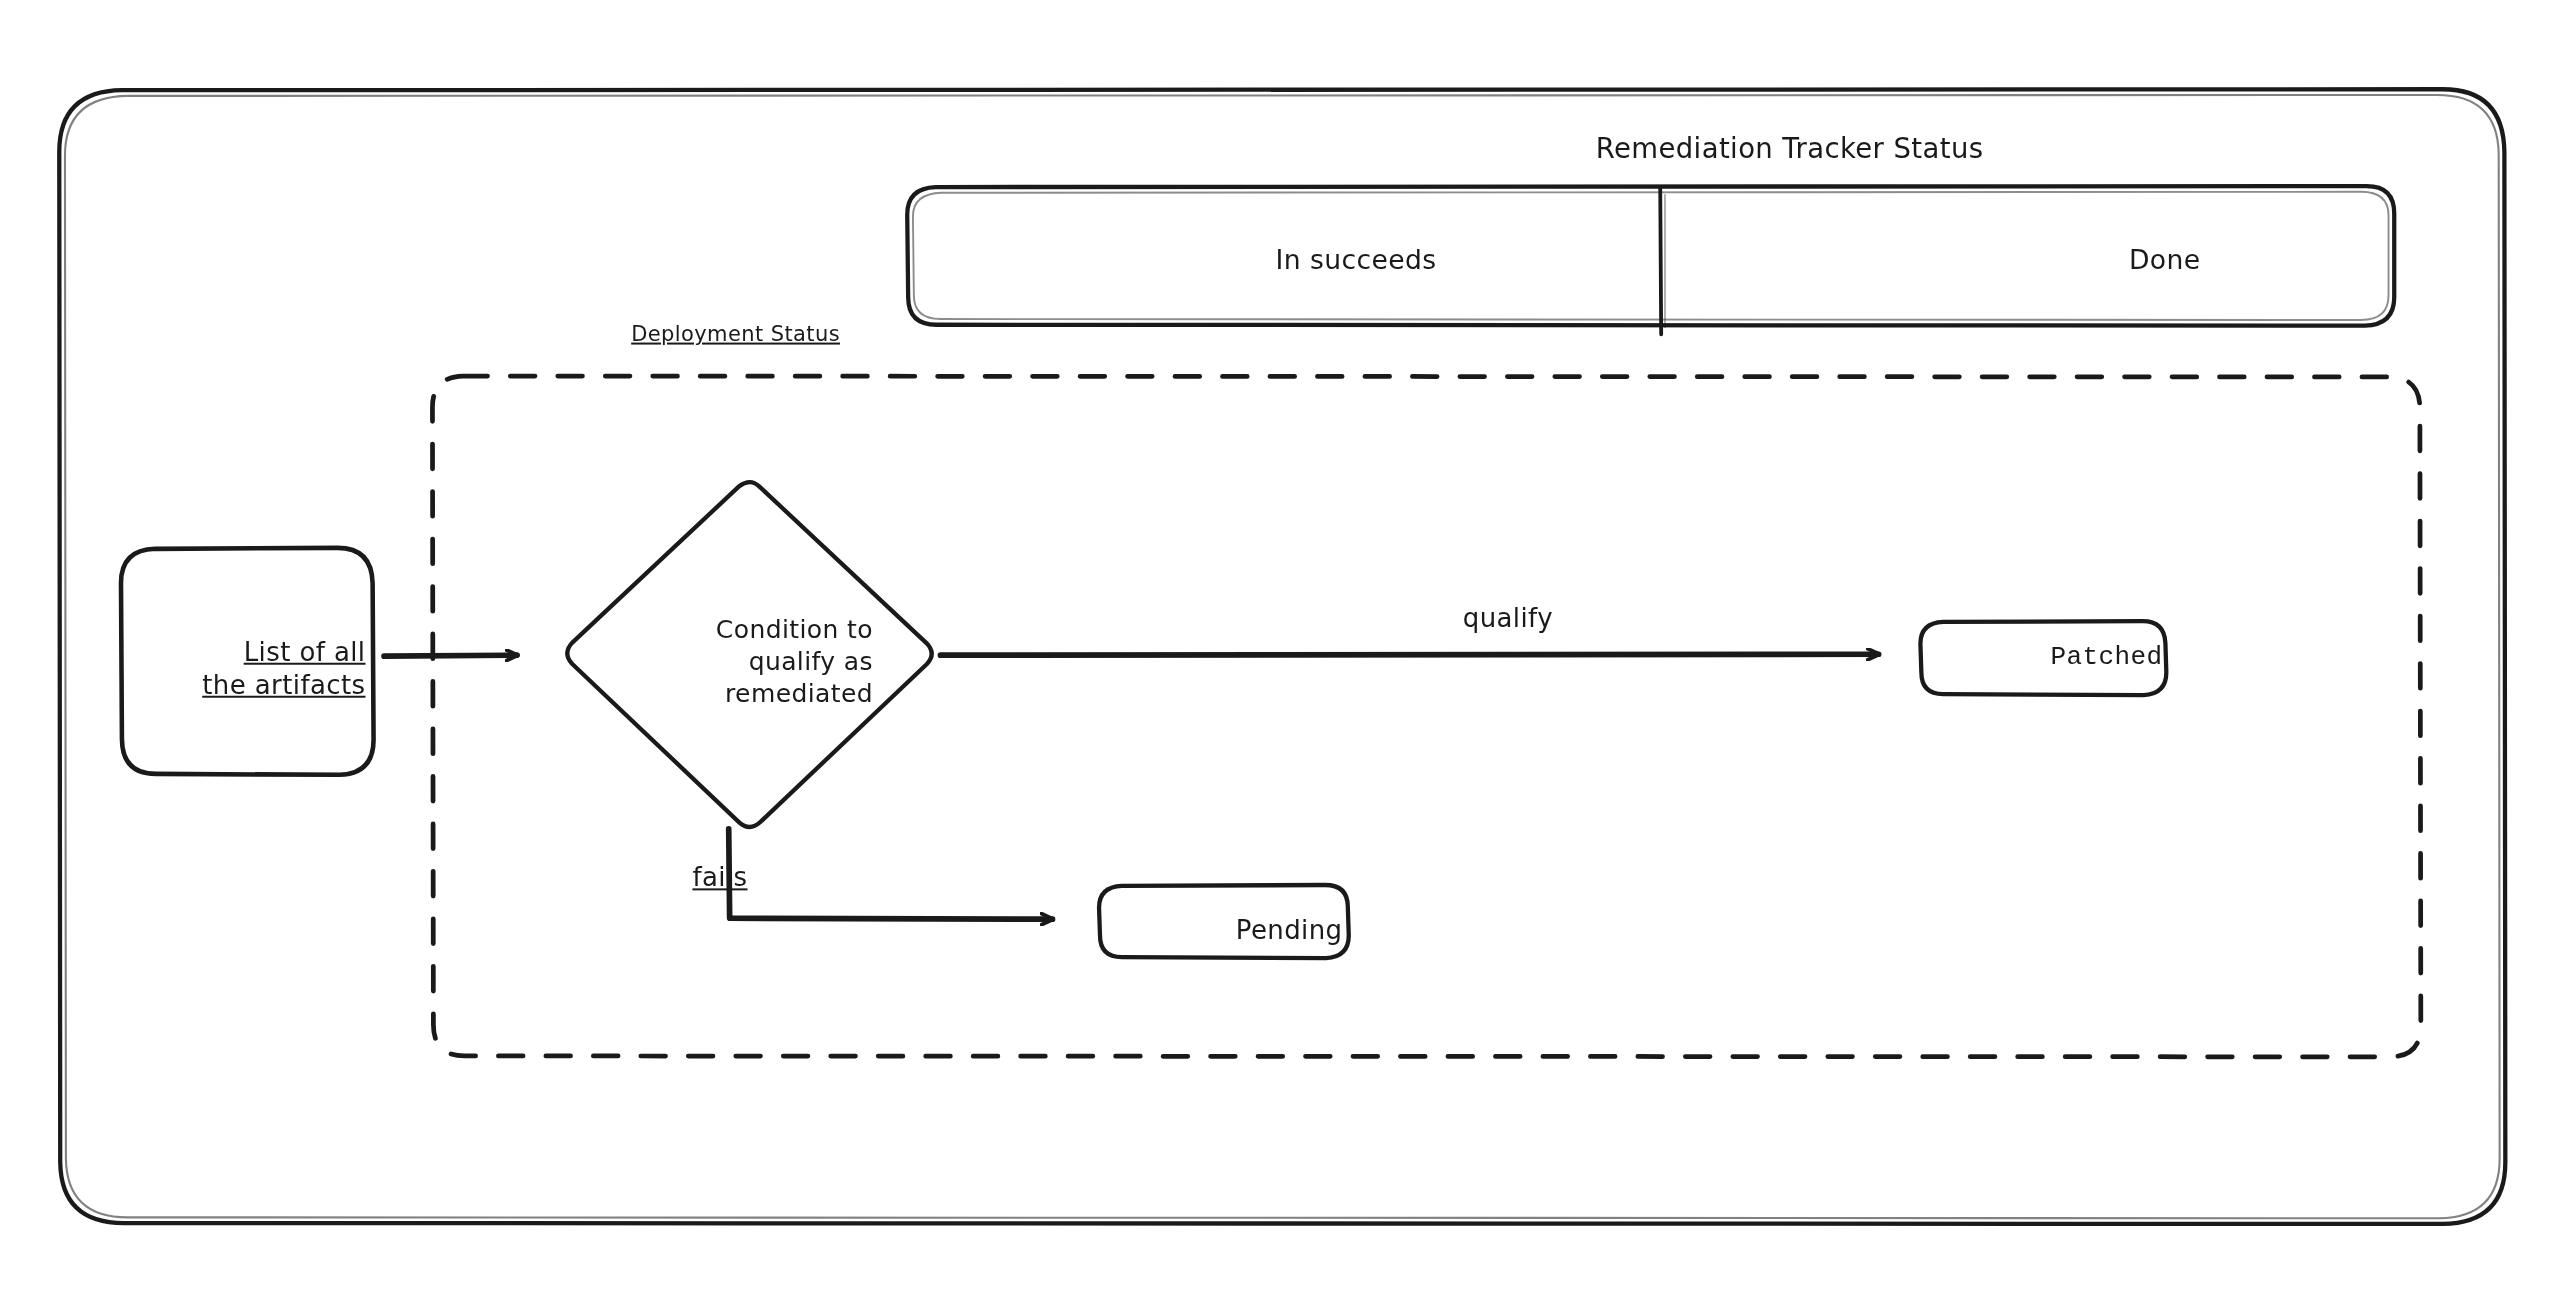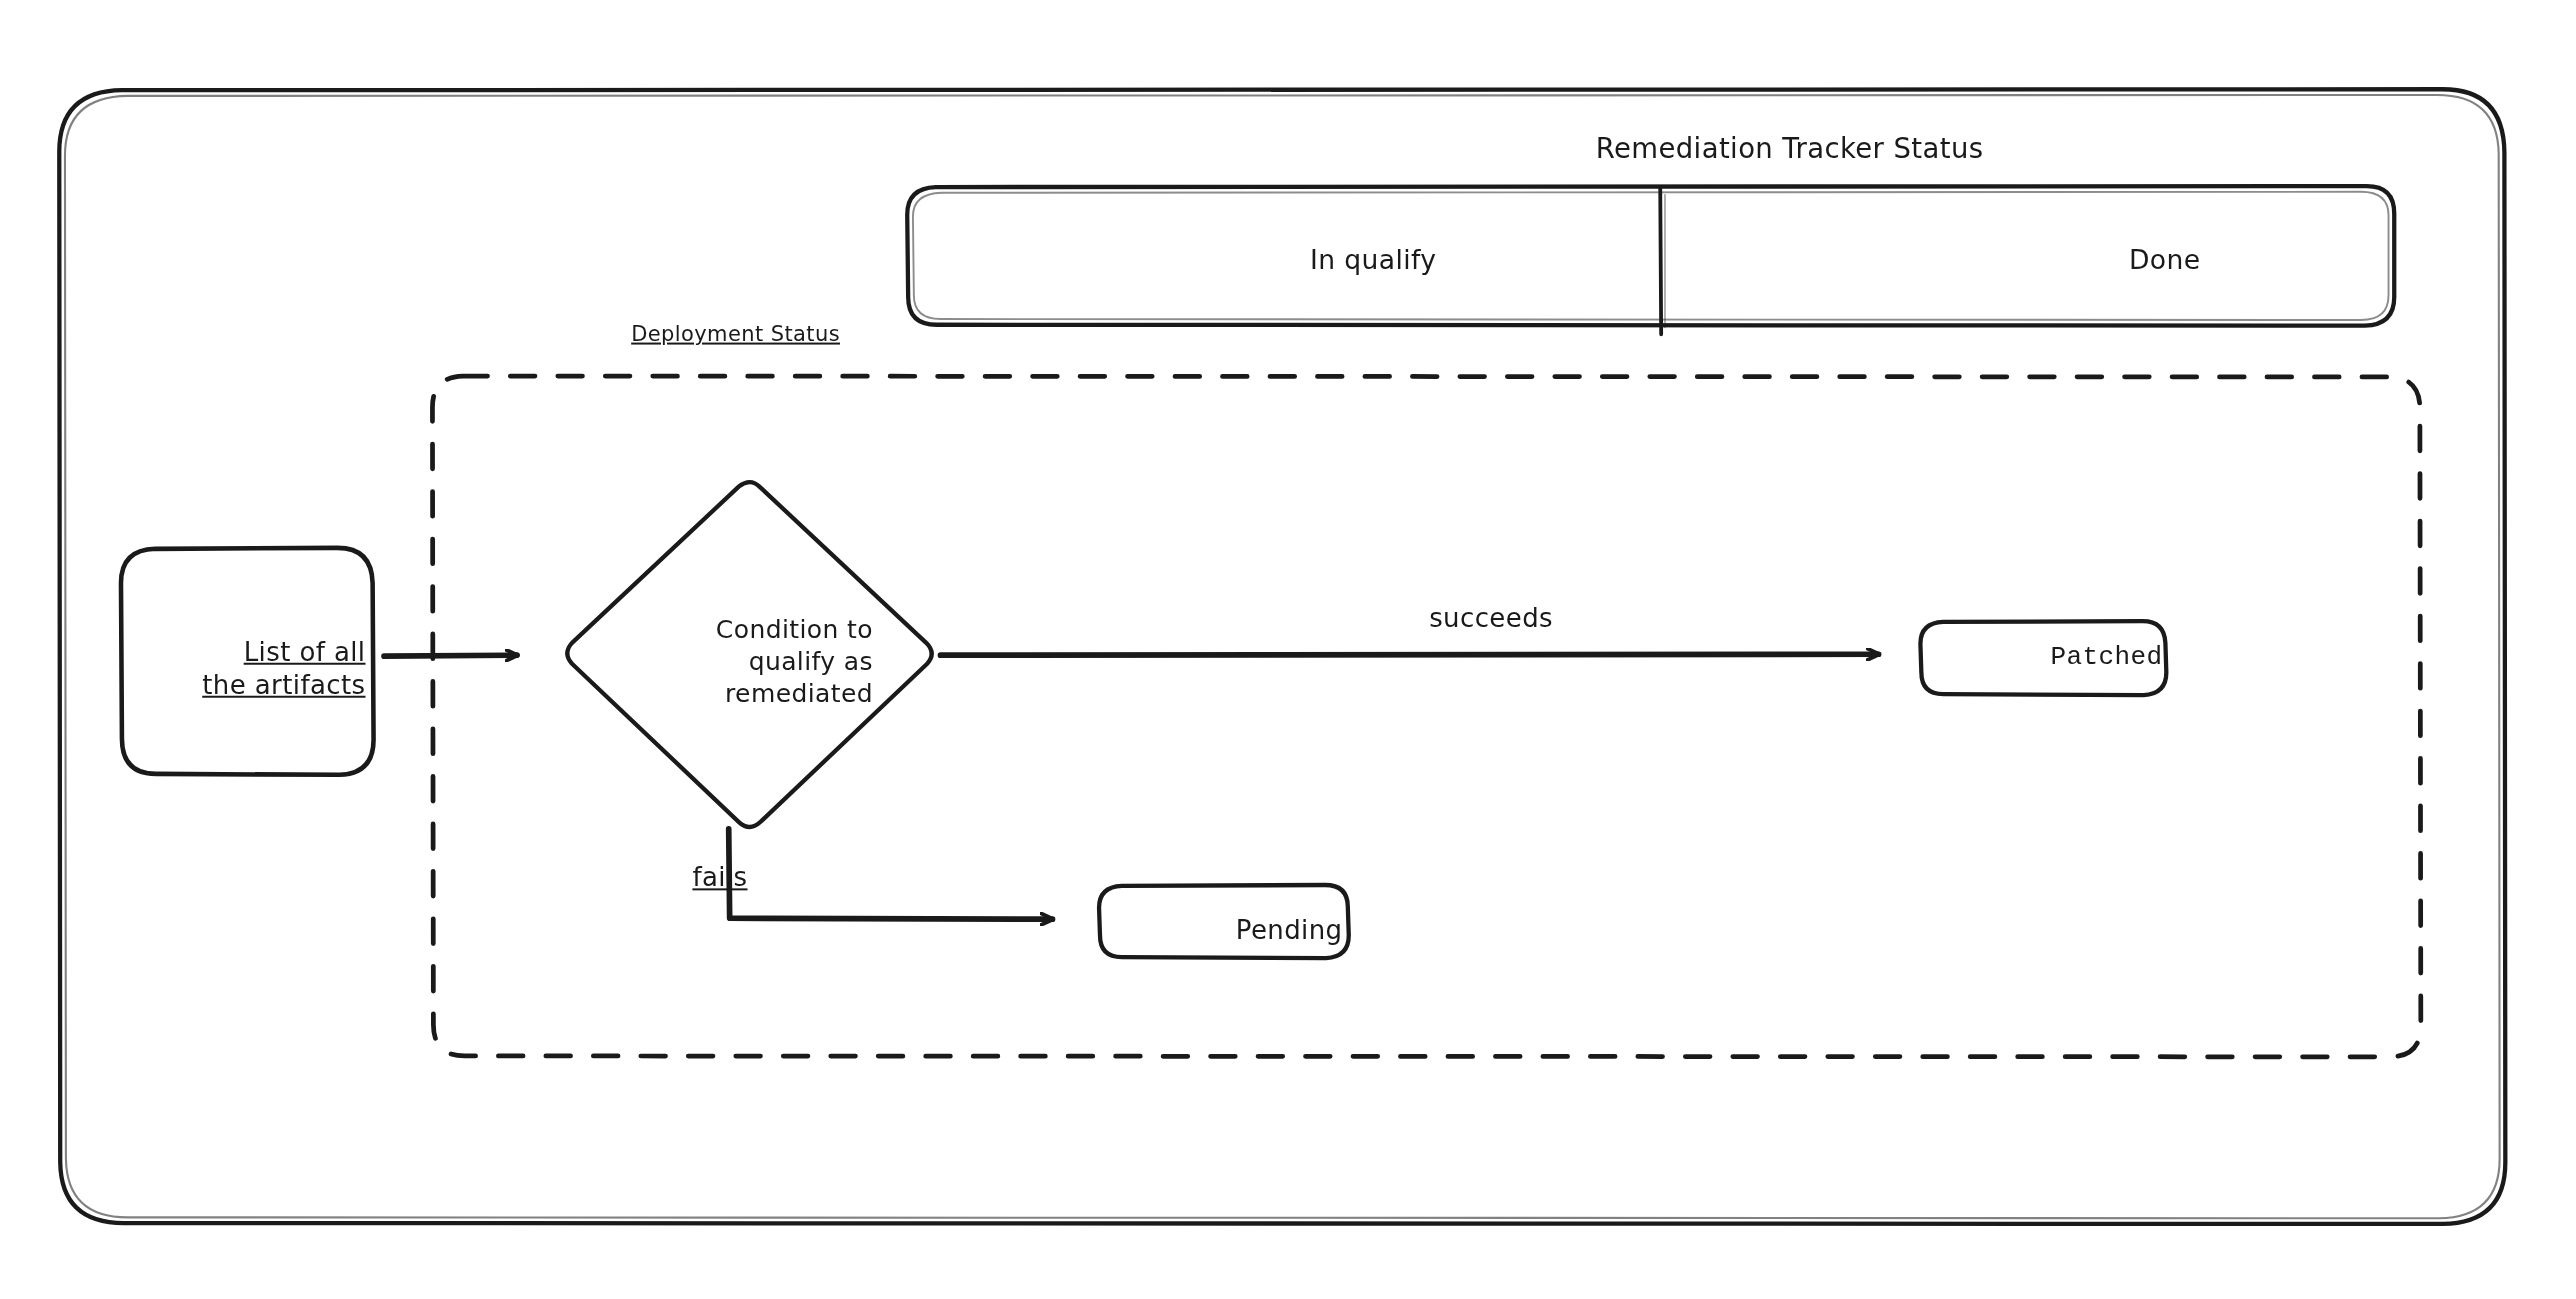--- a/index.html
+++ b/index.html
@@ -118,35 +118,35 @@
     </g>
 
     <g>
       <path d="M 163 578 L 355 577 Q 391 577 392 614 L 393 779 Q 393 815 357 816
                L 164 815 Q 128 815 128 778 L 127 614 Q 127 579 163 578 Z" fill="#ffffff" stroke="#1a1a1a" stroke-width="4.8" stroke-linecap="round" stroke-linejoin="round"></path>
     </g>
   </svg>
 
   <div class="hand-text t-title center-abs" style="left:1651px; top:149px; width:665px;">Remediation Tracker Status</div>
 
-  <div class="hand-text t-lane center-abs" style="left:1237px; top:260px; width:399px;">In qualify</div>
+  <div class="hand-text t-lane center-abs" style="left:1237px; top:260px; width:399px;">In succeeds</div>
 
   <div class="hand-text t-lane center-abs" style="left:2001px; top:260px; width:399px;">Done</div>
 
   <div class="hand-text t-group center-abs" style="left:612px; top:334px; width:456px;">Deployment Status</div>
 
   <div class="hand-text t-node center-abs" style="left:247px; top:669px; width:237px;text-decoration:underline;">List of all
 the artifacts</div>
 
   <div class="hand-text t-node-sm center-abs" style="left:740px; top:662px; width:266px;">Condition to
 qualify as
 remediated</div>
 
   <div class="hand-text t-node center-abs" style="left:2044px; top:658px; width:237px;font-family:Liberation Mono, monospace;">Patched</div>
 
   <div class="hand-text t-node center-abs" style="left:1224px; top:931px; width:237px;">Pending</div>
 
-  <div class="hand-text t-edge center-abs" style="left:1401px; top:619px; width:304px;">succeeds</div>
+  <div class="hand-text t-edge center-abs" style="left:1401px; top:619px; width:304px;">qualify</div>
 
   <div class="hand-text t-edge center-abs" style="left:662px; top:878px; width:171px;text-decoration:underline;">fails</div>
 
 </div>
 
 
 </body></html>

